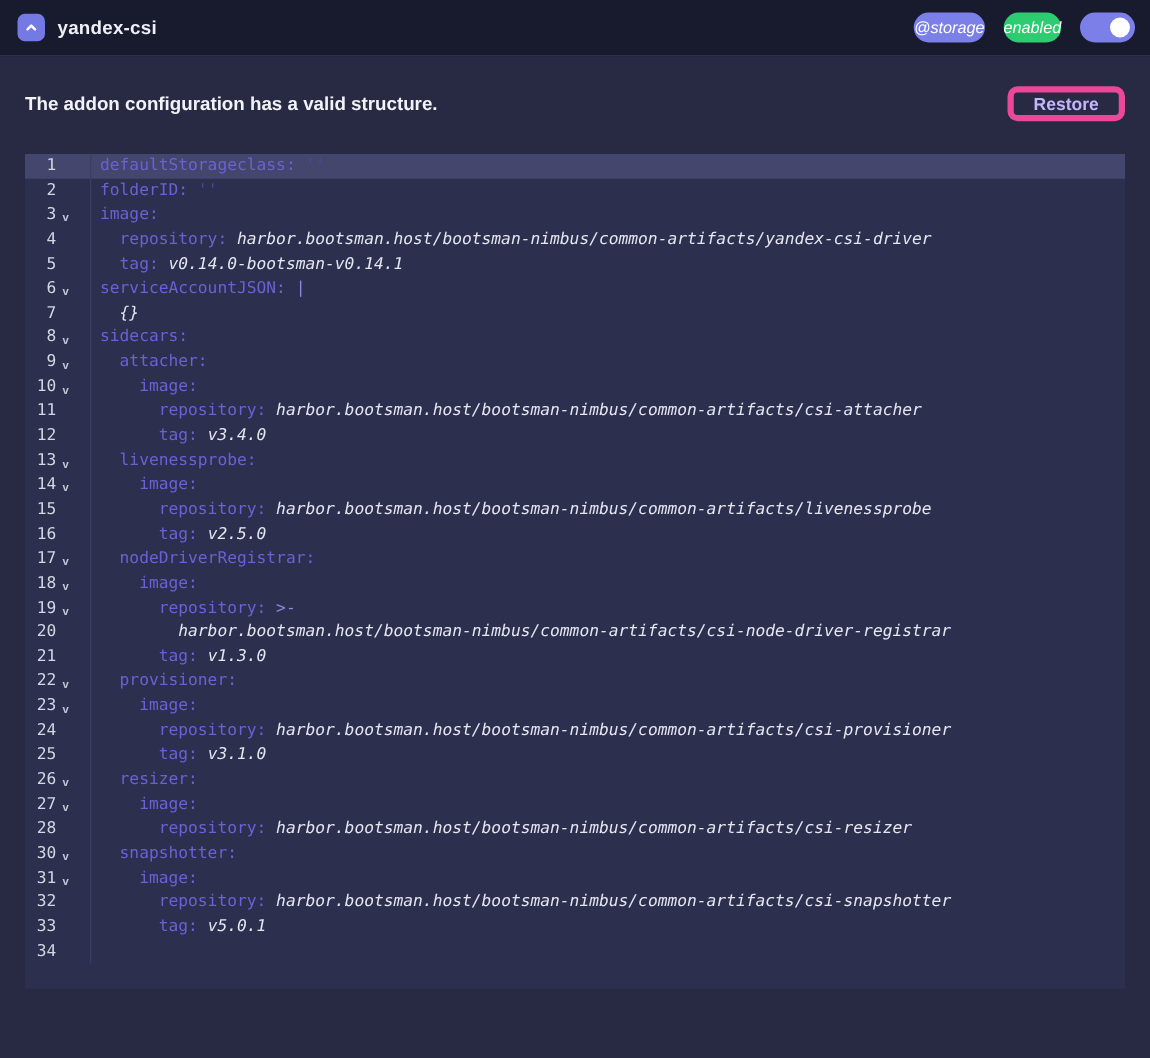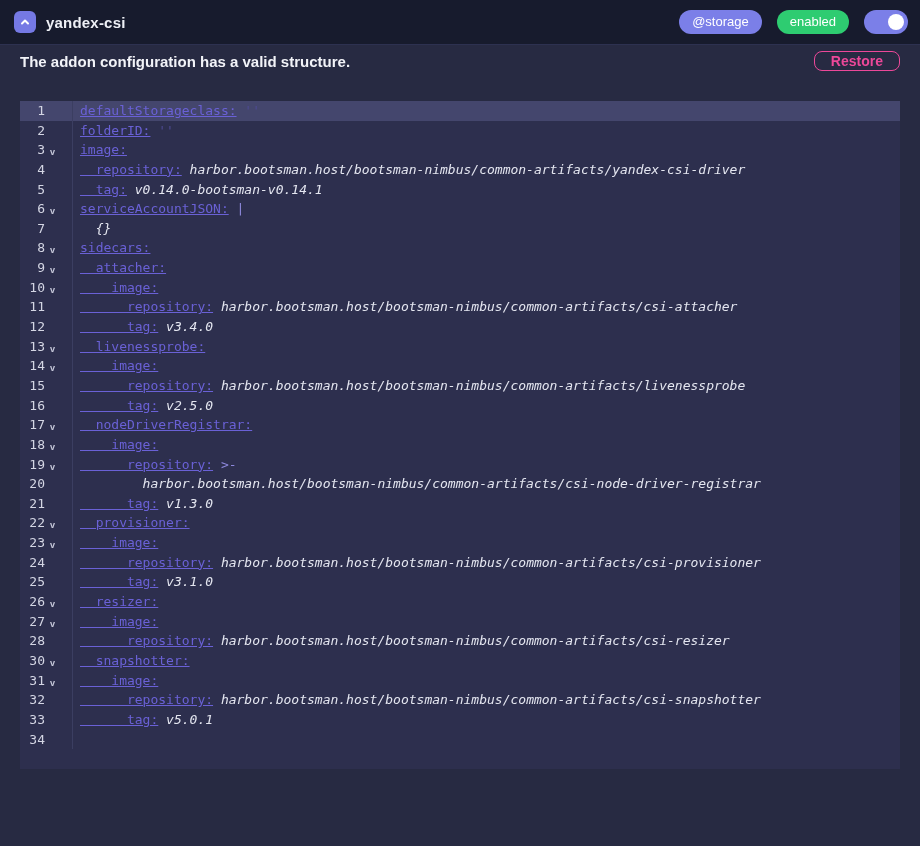--- a/index.html
+++ b/index.html
@@ -25,43 +25,44 @@
     background:#7579e4;
     display:flex; align-items:center; justify-content:center;
     cursor:pointer; flex:none;
   }
   .title {
     color:#eef0f6; font-weight:bold; font-size:15px; margin-left:10px;
     letter-spacing:.2px;
   }
   .header-right { margin-left:auto; display:flex; align-items:center; gap:15px; }
   .badge {
-    border-radius:13px; padding:4px 13px; color:#ffffff; font-size:13px;
-    line-height:16px; white-space:nowrap;
+    border-radius:13px; padding:4px 0; color:#ffffff; font-size:13px;
+    line-height:16px; white-space:nowrap;font-style:italic;
   }
   .badge.module { background:#7b7fe8; }
   .badge.state  { background:#2ecc71; }
   .toggle {
     width:44px; height:24px; border-radius:12px; background:#7b7fe8;
     position:relative; cursor:pointer; flex:none;
   }
   .toggle .knob {
     width:16px; height:16px; border-radius:50%; background:#ffffff;
     position:absolute; top:4px; right:4px;
   }
 
   
   .content { padding:0 20px; }
   .status-row {
+    margin-top:22px;
     display:flex; align-items:center; justify-content:space-between;
     height:32px;
   }
   .status-msg { color:#f2f3f8; font-size:15px; font-weight:bold; }
   .restore-btn {
-    background:transparent; border:1px solid #ec4899; color:#ec4899;
+    background:transparent; border:5px solid #ec4899; color:#c4b5fd;
     font-family:"Liberation Sans", sans-serif;
     font-weight:600; font-size:14px; padding:1px 16px; border-radius:8px;
     cursor:pointer;
   }
   .btn-row { margin-top:5px; display:flex; gap:17px; }
   .btn {
     background:transparent; border:1px solid #544fc0; color:#6f66e6;
     font-family:"Liberation Sans", sans-serif;
     border-radius:6px; padding:5px 14px; font-size:14px; font-weight:600;
     cursor:pointer; line-height:16px;
@@ -84,21 +85,21 @@
     color:#d4d6e4;
   }
   .num { width:25px; text-align:right; flex:none; font-size:13px; }
   .fold {
     width:22px; padding-left:5px; flex:none;
     font-family:"Liberation Sans", sans-serif;
     font-size:9px; font-weight:bold; color:#c6c8da;
     line-height:25px; cursor:pointer;
   }
   .code { padding-left:7px; white-space:pre; }
-  .tok-key { color:#6a61d6;text-decoration:underline; }
+  .tok-key { color:#6a61d6; }
   .tok-val { color:#e4e6f0;font-style:italic; }
   .tok-str { color:#4e4a92; }
   .tok-blk { color:#8d88dc; }
 </style>
 </head>
 <body>
 
 <div class="header">
   <div class="collapse-btn">
     <span style="display:flex;">

